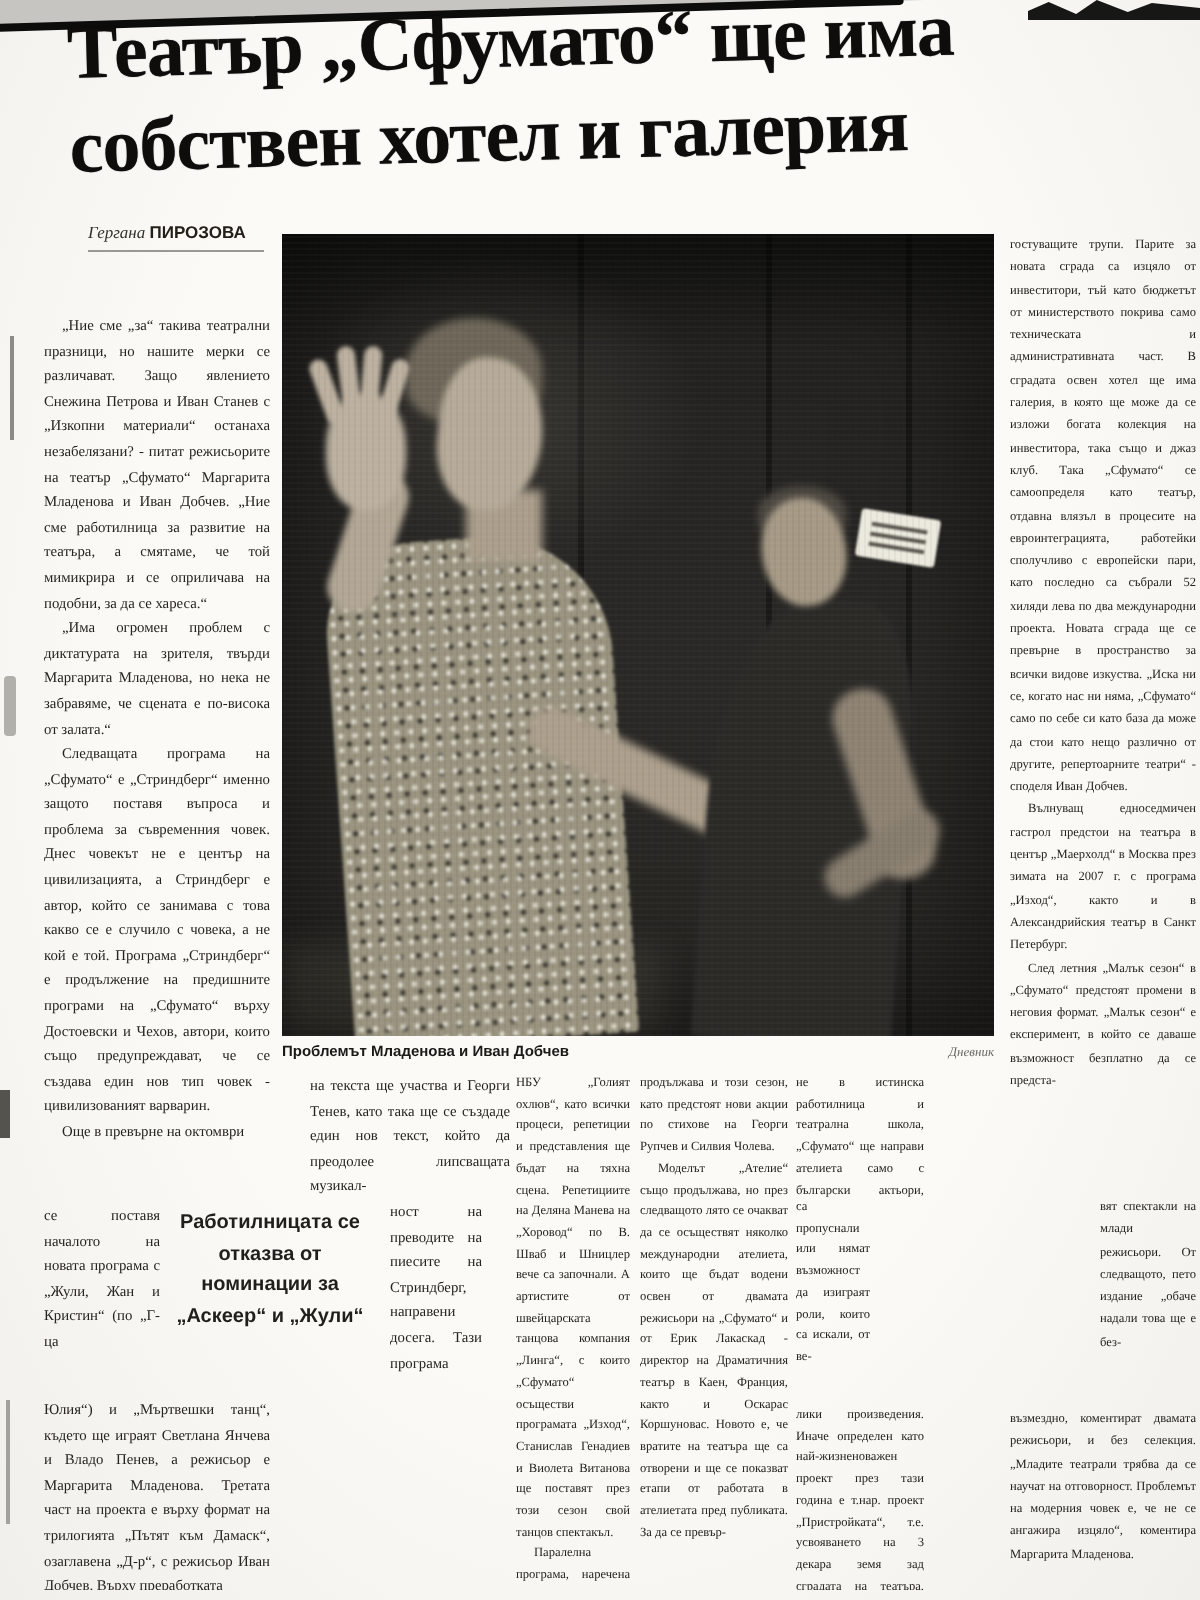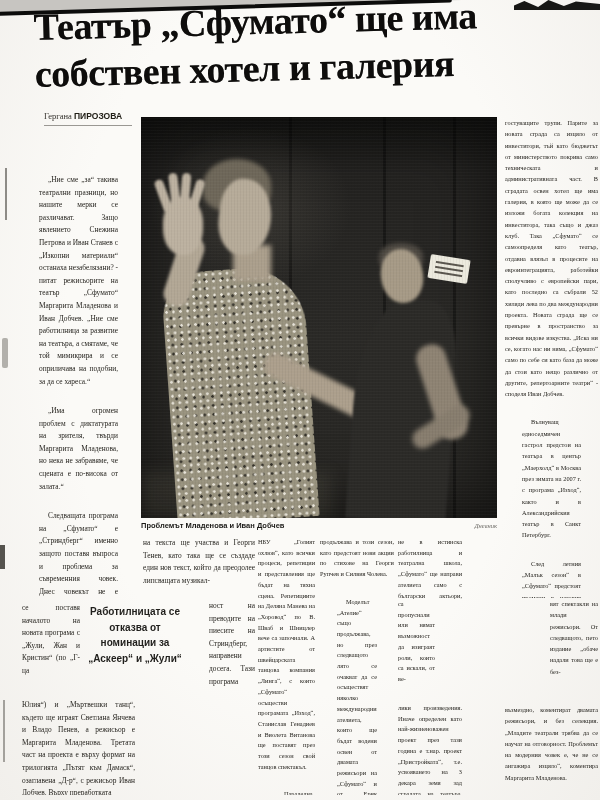--- a/index.html
+++ b/index.html
@@ -19,21 +19,21 @@
   .m1{left:5px;top:168px;width:2px;height:52px;}
   .m2{left:2px;top:338px;width:6px;height:30px;background:#b2b0ab;border-radius:2px;}
   .m3{left:0;top:545px;width:5px;height:24px;background:#55534e;}
   .m4{left:3px;top:700px;width:2px;height:62px;background:#a3a19c;}
   
   .headline{position:absolute;left:33px;top:4px;width:478px;margin:0;
     font-size:38px;line-height:47px;font-weight:bold;letter-spacing:-0.5px;color:#0e0d0c;
     transform:rotate(-1.5deg);transform-origin:left top;text-shadow:0 0 .5px rgba(0,0,0,.55);}
   .byline{position:absolute;left:44px;top:111px;width:140px;font-size:8.5px;
     border-bottom:1px solid #9a9893;padding-bottom:4px;width:88px;}
-  .by-first{color:#34322d;}
+  .by-first{font-style:italic;color:#34322d;}
   .by-last{font-family:"Liberation Sans",sans-serif;font-weight:bold;color:#222018;}
   
   .photo{position:absolute;left:141px;top:117px;width:356px;height:401px;margin:0;overflow:hidden;
     background:linear-gradient(180deg,#141412 0%,#232220 14%,#2a2926 55%,#262522 100%);
     box-shadow:inset 0 0 70px rgba(0,0,0,.6);}
   .photo .shape{position:absolute;}
   .seam{position:absolute;top:0;bottom:0;width:3px;background:rgba(0,0,0,.35);}
   .s1{left:148px}.s2{left:242px}.s3{left:312px}
   .backlight{left:10px;top:10px;width:200px;height:160px;border-radius:50%;
     background:radial-gradient(closest-side,rgba(130,124,110,.22),transparent);}
@@ -79,28 +79,28 @@
                      repeating-linear-gradient(90deg,rgba(0,0,0,.04) 0 1px,transparent 1px 3px);}
   
   .caption-row{position:absolute;left:141px;top:521px;width:356px;display:flex;
     justify-content:space-between;align-items:baseline;}
   .cap{font-family:"Liberation Sans",sans-serif;font-weight:bold;font-size:7.5px;color:#1b1a17;}
   .credit{font-size:6.5px;color:#6b6964;font-style:italic;}
   
   .col{position:absolute;overflow:hidden;text-align:justify;text-align-last:left;}
   .big{font-size:7.4px;line-height:12.6px;}
   .small{font-size:6.3px;line-height:10.7px;}
-  .para{margin:17px;text-indent:9px;}
+  .para{margin:0;text-indent:9px;}
   .cont{margin:0;text-indent:0;}
   .c1{left:22px;top:157px;width:113px;height:638px;}
   .c1-a{height:445px;overflow:hidden;}
   .c1-n{width:58px;height:97px;overflow:hidden;}
   .c2{left:143px;top:537px;width:112px;height:258px;}
-  .c2-a{height:63px;overflow:hidden;}
-  .c2-n{width:46px;margin-left:66px;height:100px;overflow:hidden;}
+  .c2-a{height:63px;overflow:hidden;margin-left:12px;}
+  .c2-n{width:46px;margin-left:52px;height:100px;overflow:hidden;}
   .c3{left:258px;top:537px;width:57px;height:258px;}
   .c4{left:320px;top:537px;width:74px;height:258px;}
   .c5{left:398px;top:537px;width:64px;height:258px;}
   .c5-a{height:62px;overflow:hidden;}
   .c5-n{width:37px;height:104px;overflow:hidden;}
   .c6{left:505px;top:117px;width:93px;height:678px;font-size:6.3px;line-height:11.3px;}
   .c6-a{height:481px;overflow:hidden;}
   .c6-n{width:48px;margin-left:45px;height:106px;overflow:hidden;}
   
   .pq{position:absolute;font-family:"Liberation Sans",sans-serif;font-weight:bold;

